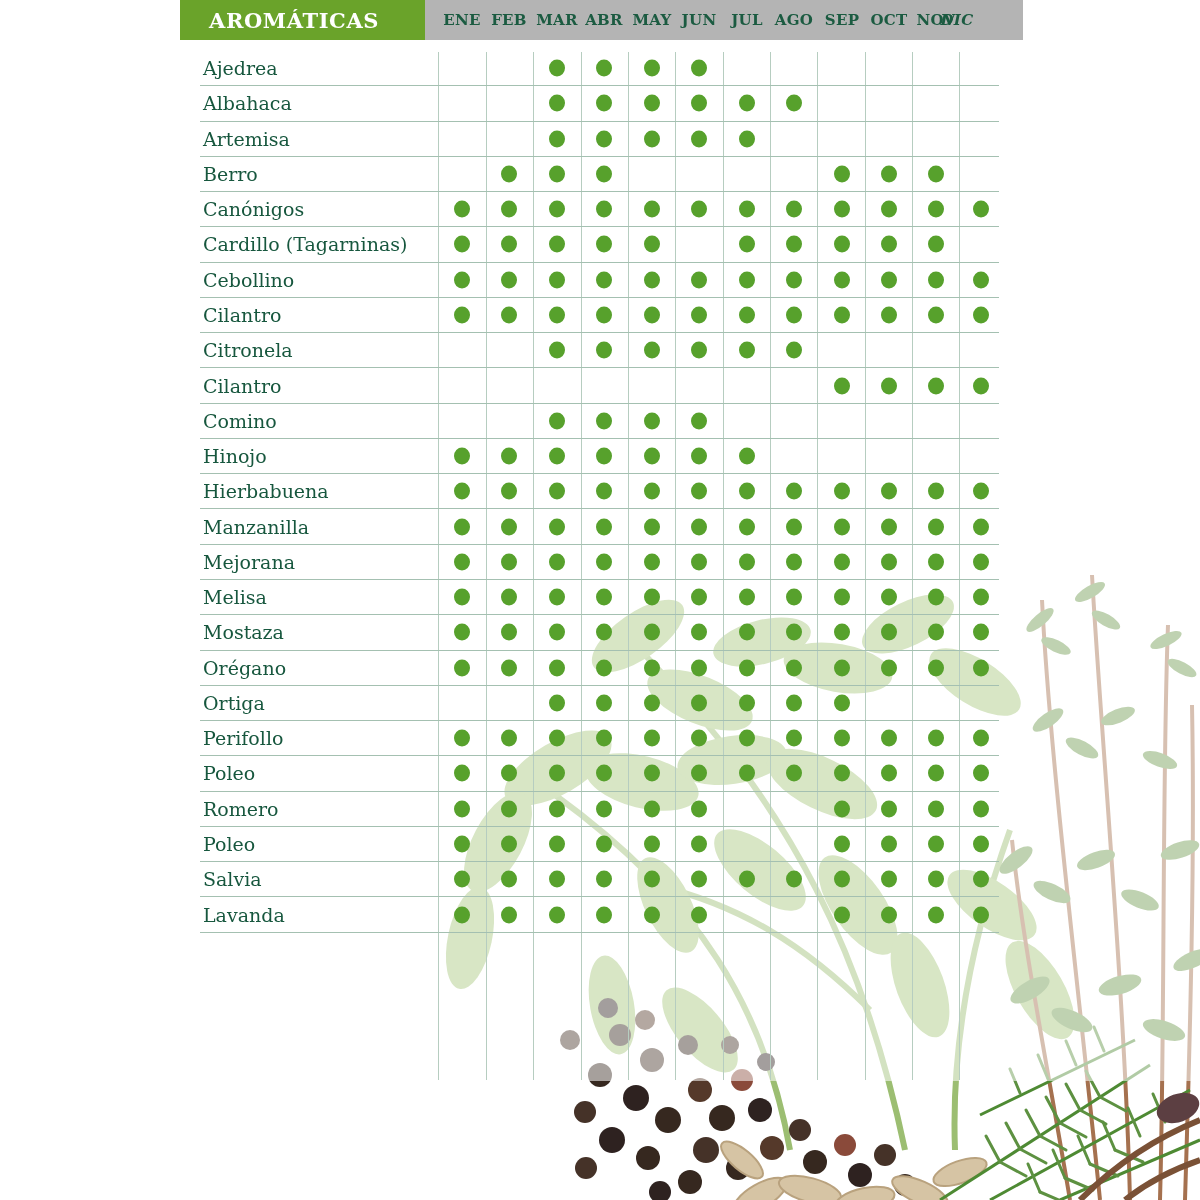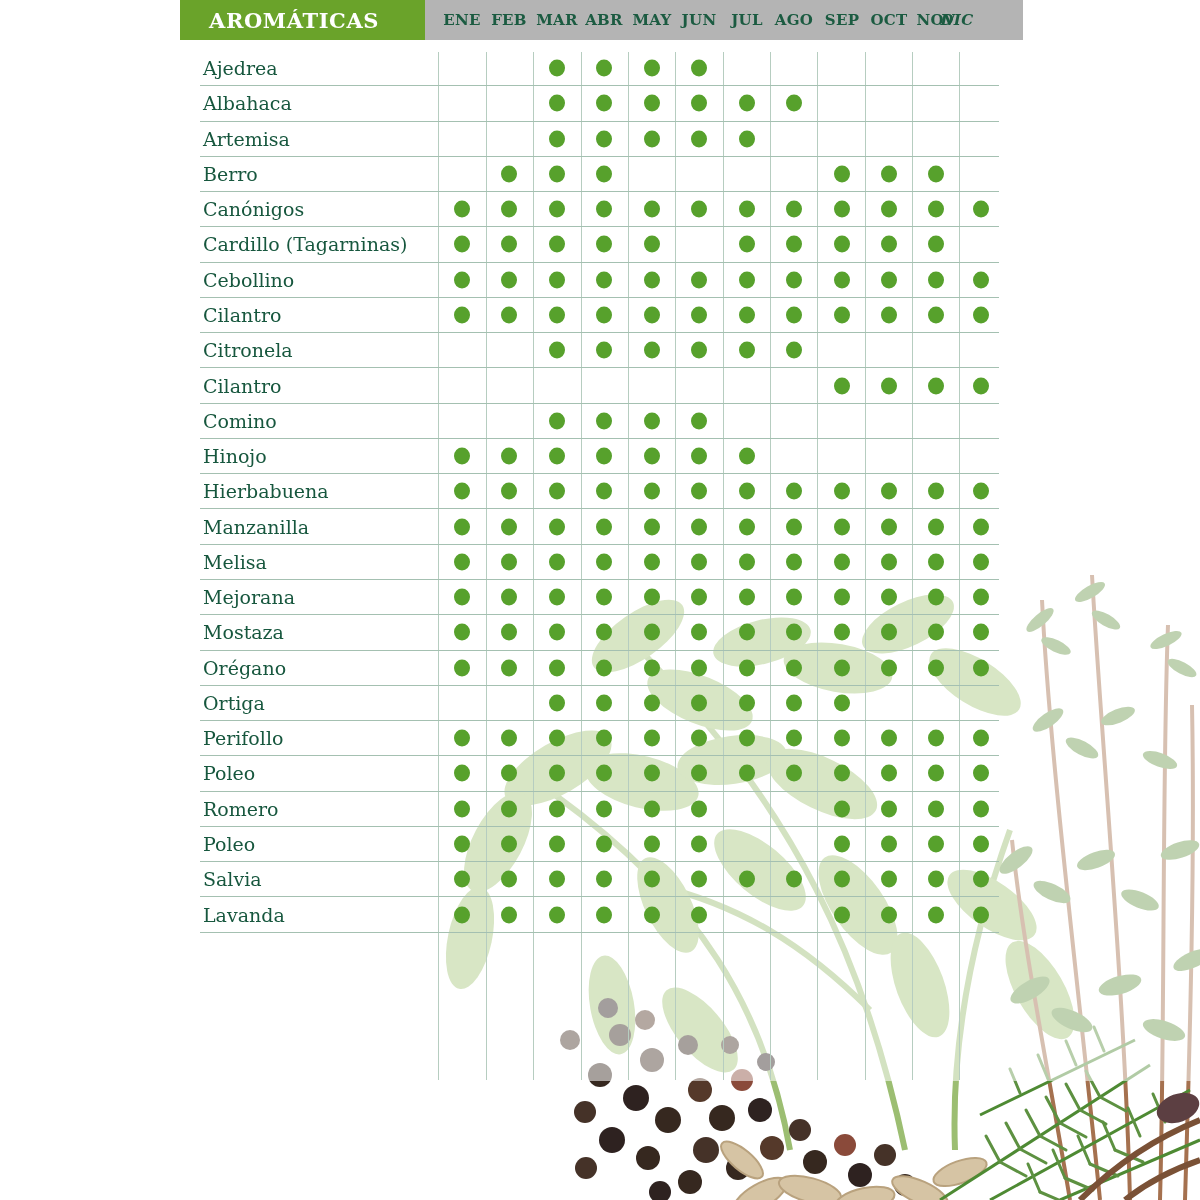--- a/index.html
+++ b/index.html
@@ -359,50 +359,50 @@
         <span class="dot" style="left: 444px; background: rgb(87, 161, 44);"></span>
         <span class="dot" style="left: 491px; background: rgb(87, 161, 44);"></span>
         <span class="dot" style="left: 539px; background: rgb(87, 161, 44);"></span>
         <span class="dot" style="left: 586px; background: rgb(87, 161, 44);"></span>
         <span class="dot" style="left: 634px; background: rgb(87, 161, 44);"></span>
         <span class="dot" style="left: 681px; background: rgb(87, 161, 44);"></span>
         <span class="dot" style="left: 728px; background: rgb(87, 161, 44);"></span>
         <span class="dot" style="left: 773px; background: rgb(87, 161, 44);"></span>
       </div>
       <div class="trow">
+        <span class="rlabel">Mejorana</span>
+        <span class="dot" style="left: 254px; background: rgb(87, 161, 44);"></span>
+        <span class="dot" style="left: 301px; background: rgb(87, 161, 44);"></span>
+        <span class="dot" style="left: 349px; background: rgb(87, 161, 44);"></span>
+        <span class="dot" style="left: 396px; background: rgb(87, 161, 44);"></span>
+        <span class="dot" style="left: 444px; background: rgb(87, 161, 44);"></span>
+        <span class="dot" style="left: 491px; background: rgb(87, 161, 44);"></span>
+        <span class="dot" style="left: 539px; background: rgb(87, 161, 44);"></span>
+        <span class="dot" style="left: 586px; background: rgb(87, 161, 44);"></span>
+        <span class="dot" style="left: 634px; background: rgb(87, 161, 44);"></span>
+        <span class="dot" style="left: 681px; background: rgb(87, 161, 44);"></span>
+        <span class="dot" style="left: 728px; background: rgb(87, 161, 44);"></span>
+        <span class="dot" style="left: 773px; background: rgb(87, 161, 44);"></span>
+      </div>
+      <div class="trow">
         <span class="rlabel">Melisa</span>
         <span class="dot" style="left: 254px; background: rgb(87, 161, 44);"></span>
         <span class="dot" style="left: 301px; background: rgb(87, 161, 44);"></span>
         <span class="dot" style="left: 349px; background: rgb(87, 161, 44);"></span>
         <span class="dot" style="left: 396px; background: rgb(87, 161, 44);"></span>
         <span class="dot" style="left: 444px; background: rgb(87, 161, 44);"></span>
         <span class="dot" style="left: 491px; background: rgb(87, 161, 44);"></span>
         <span class="dot" style="left: 539px; background: rgb(87, 161, 44);"></span>
         <span class="dot" style="left: 586px; background: rgb(87, 161, 44);"></span>
         <span class="dot" style="left: 634px; background: rgb(87, 161, 44);"></span>
         <span class="dot" style="left: 681px; background: rgb(87, 161, 44);"></span>
         <span class="dot" style="left: 728px; background: rgb(87, 161, 44);"></span>
         <span class="dot" style="left: 773px; background: rgb(87, 161, 44);"></span>
       </div>
       <div class="trow">
-        <span class="rlabel">Mejorana</span>
-        <span class="dot" style="left: 254px; background: rgb(87, 161, 44);"></span>
-        <span class="dot" style="left: 301px; background: rgb(87, 161, 44);"></span>
-        <span class="dot" style="left: 349px; background: rgb(87, 161, 44);"></span>
-        <span class="dot" style="left: 396px; background: rgb(87, 161, 44);"></span>
-        <span class="dot" style="left: 444px; background: rgb(87, 161, 44);"></span>
-        <span class="dot" style="left: 491px; background: rgb(87, 161, 44);"></span>
-        <span class="dot" style="left: 539px; background: rgb(87, 161, 44);"></span>
-        <span class="dot" style="left: 586px; background: rgb(87, 161, 44);"></span>
-        <span class="dot" style="left: 634px; background: rgb(87, 161, 44);"></span>
-        <span class="dot" style="left: 681px; background: rgb(87, 161, 44);"></span>
-        <span class="dot" style="left: 728px; background: rgb(87, 161, 44);"></span>
-        <span class="dot" style="left: 773px; background: rgb(87, 161, 44);"></span>
-      </div>
-      <div class="trow">
         <span class="rlabel">Mostaza</span>
         <span class="dot" style="left: 254px; background: rgb(87, 161, 44);"></span>
         <span class="dot" style="left: 301px; background: rgb(87, 161, 44);"></span>
         <span class="dot" style="left: 349px; background: rgb(87, 161, 44);"></span>
         <span class="dot" style="left: 396px; background: rgb(87, 161, 44);"></span>
         <span class="dot" style="left: 444px; background: rgb(87, 161, 44);"></span>
         <span class="dot" style="left: 491px; background: rgb(87, 161, 44);"></span>
         <span class="dot" style="left: 539px; background: rgb(87, 161, 44);"></span>
         <span class="dot" style="left: 586px; background: rgb(87, 161, 44);"></span>
         <span class="dot" style="left: 634px; background: rgb(87, 161, 44);"></span>

